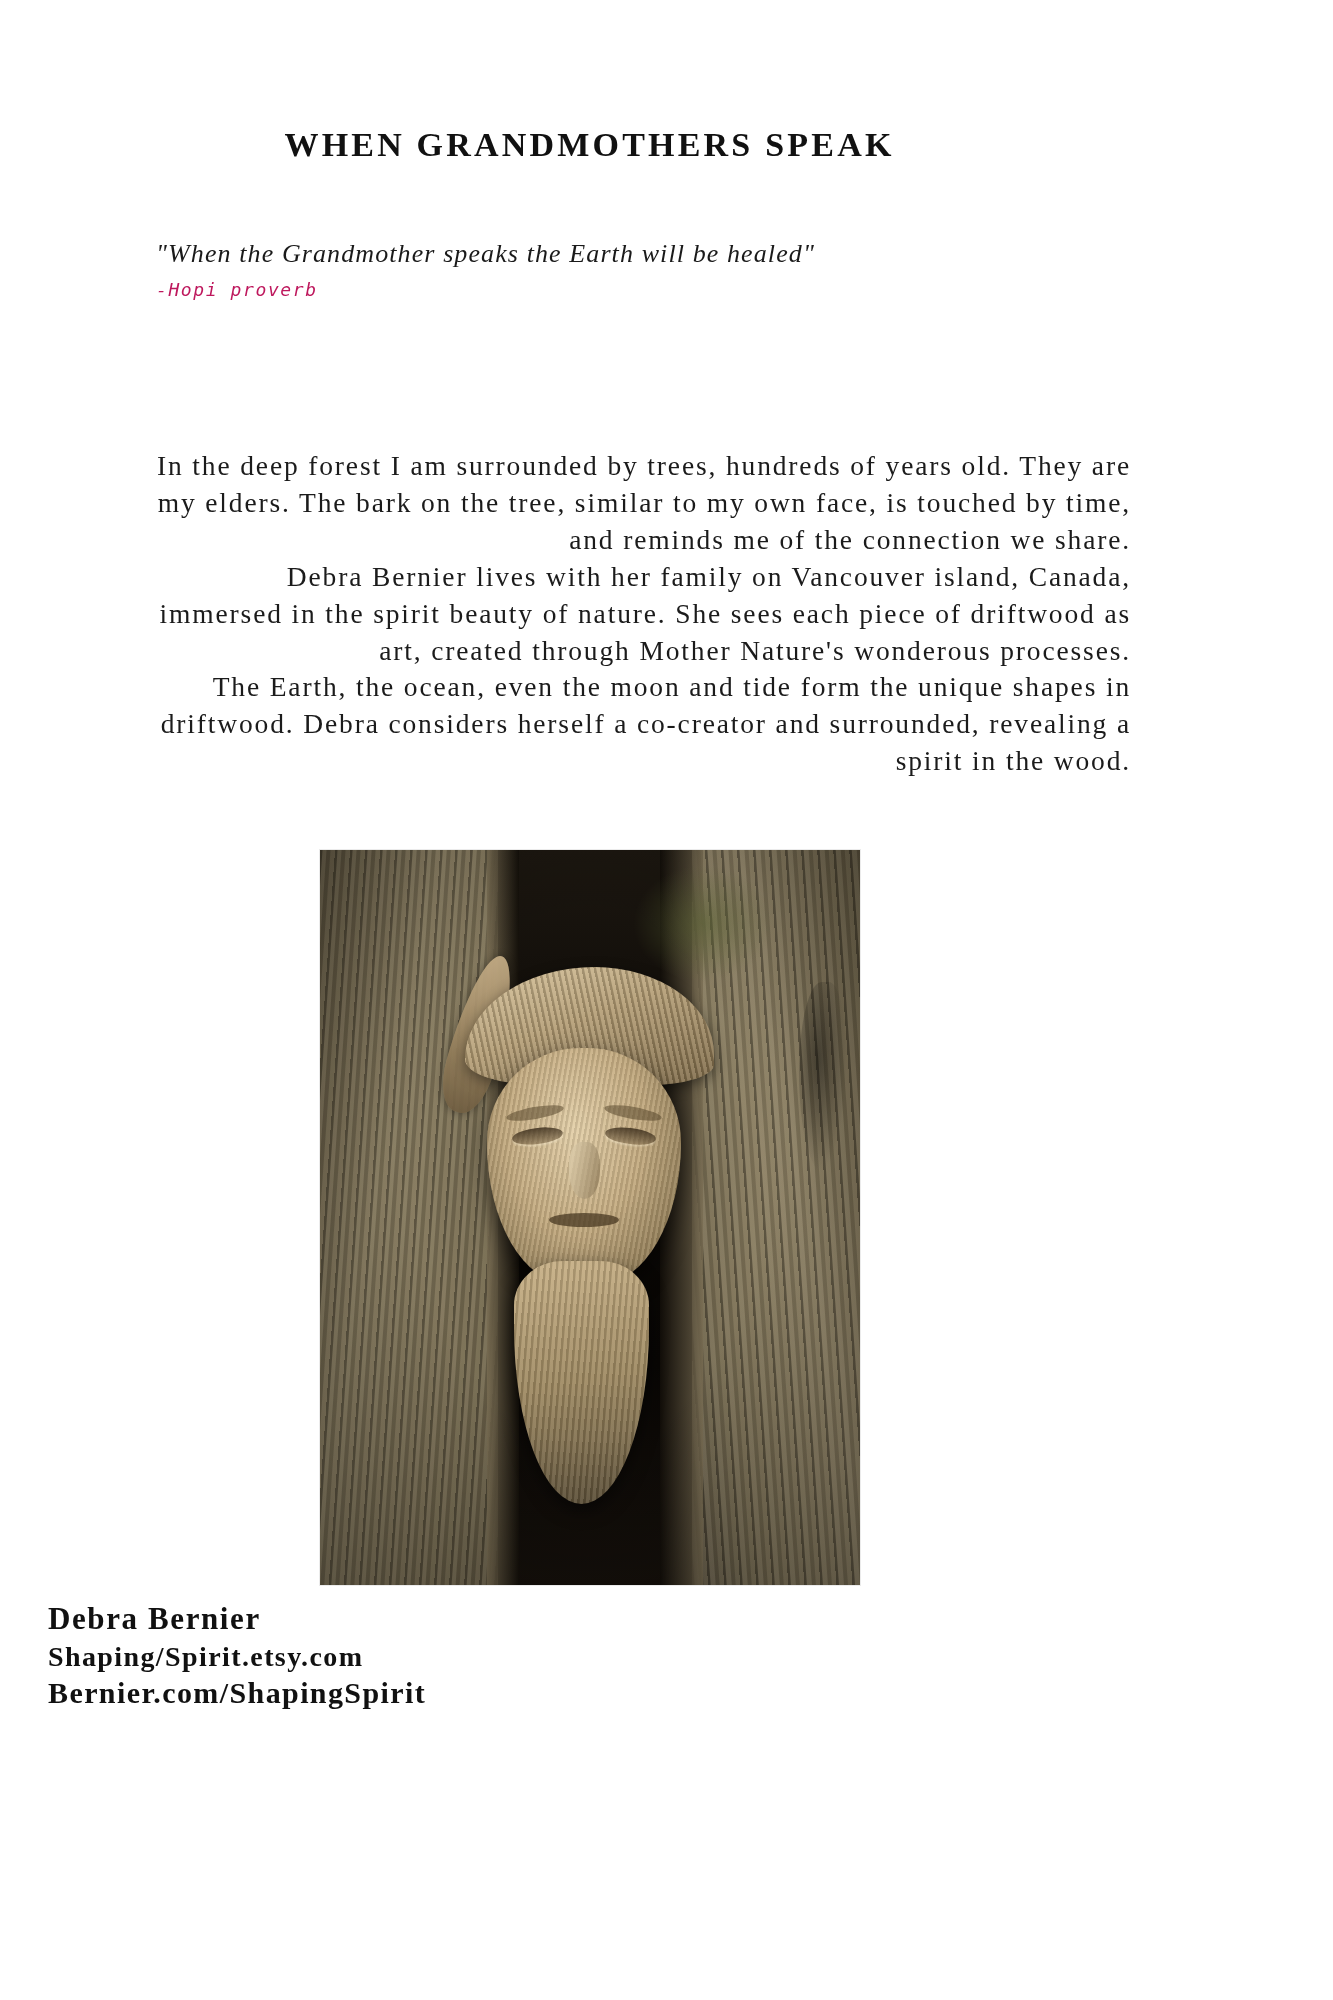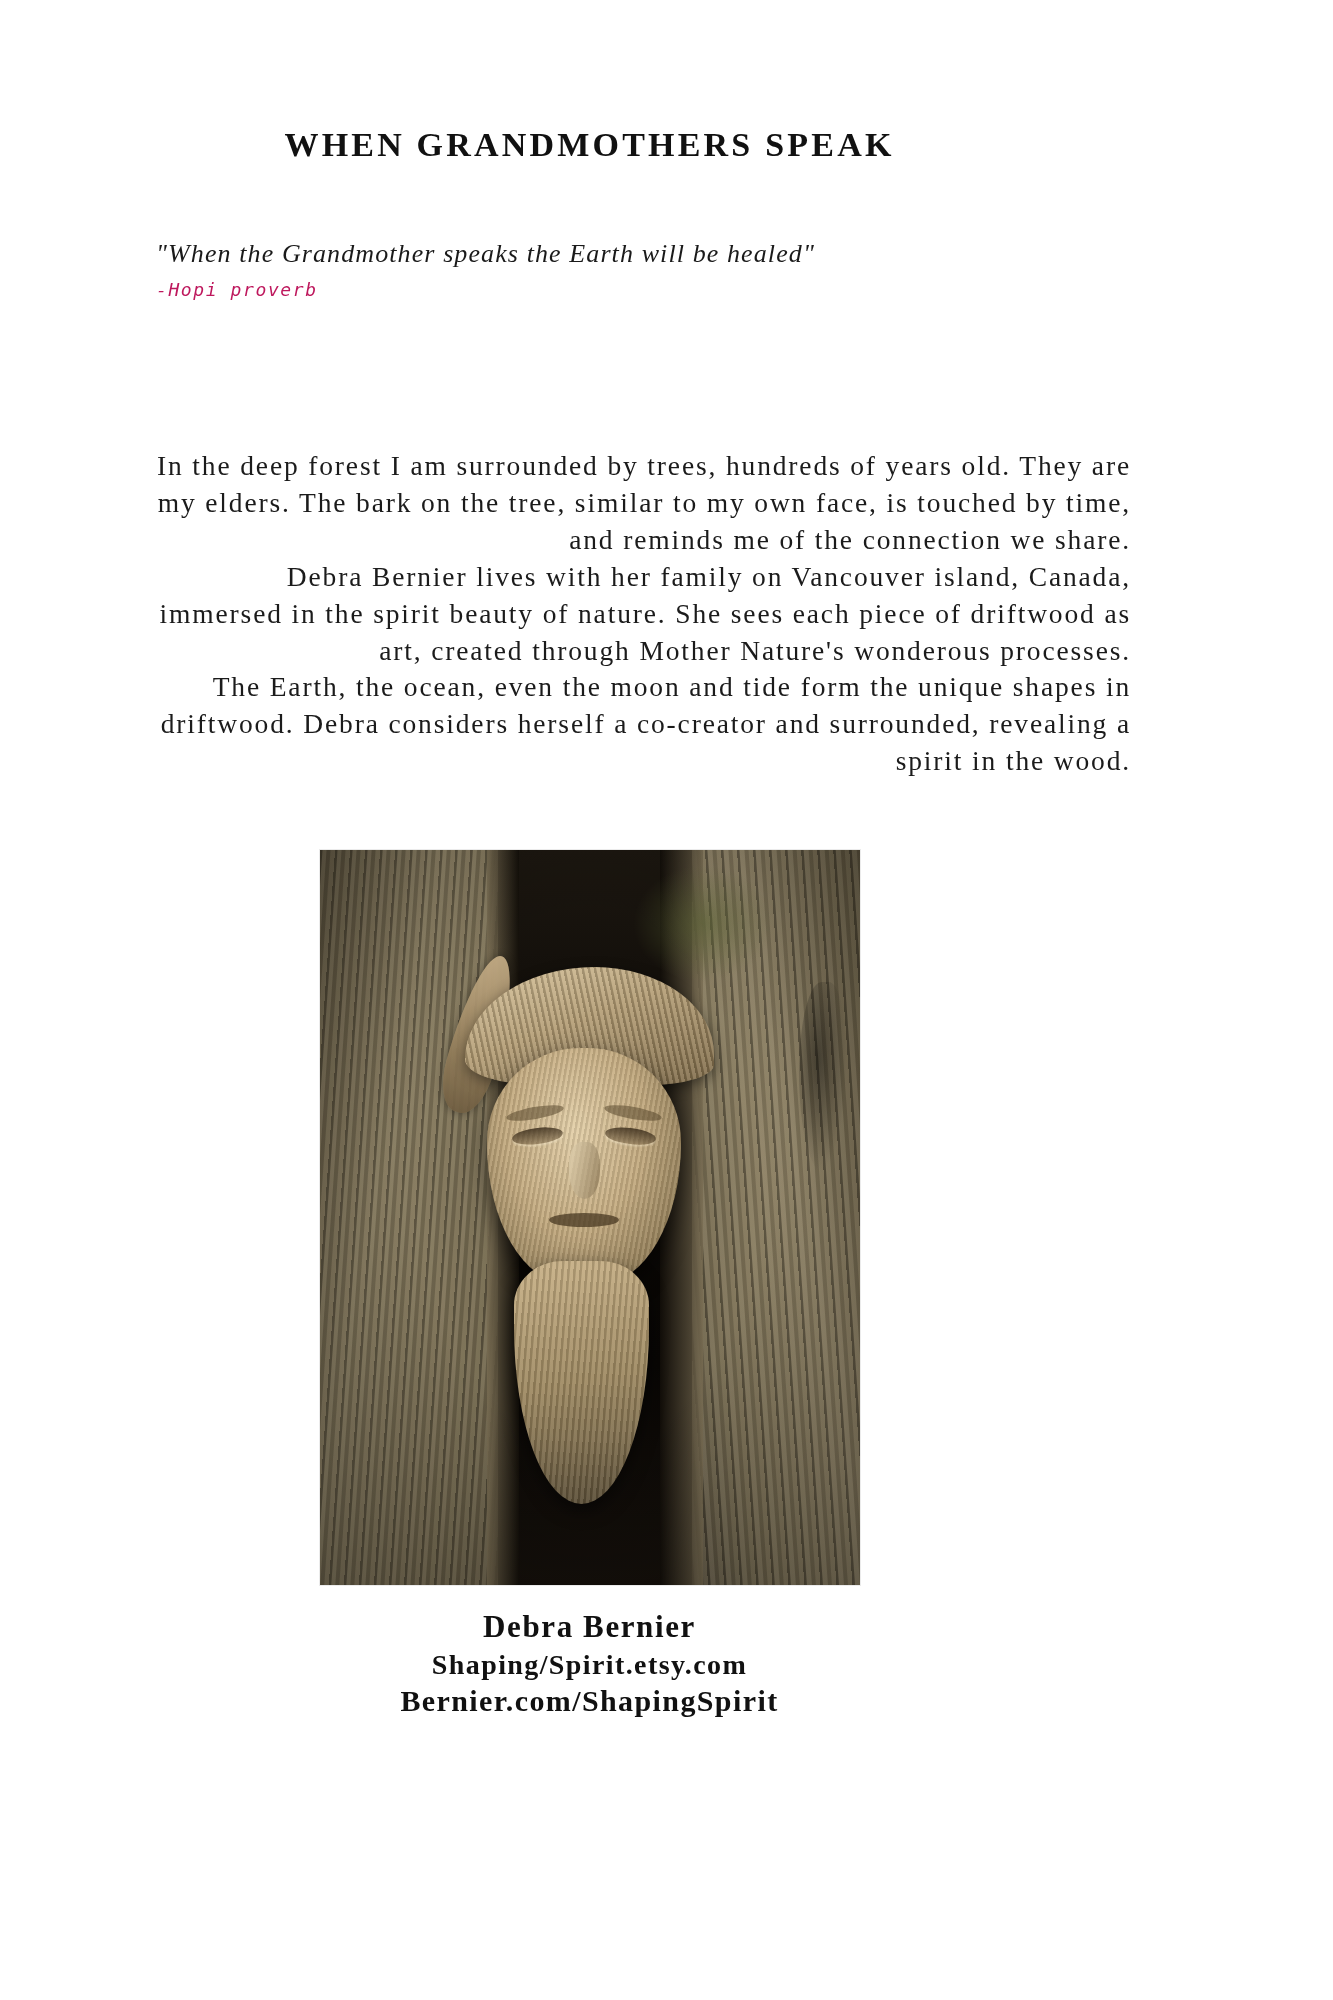--- a/index.html
+++ b/index.html
@@ -258,22 +258,22 @@
     box-shadow: 0 6px 18px rgba(0,0,0,0.55);
   }
   .photo-vignette {
     position: absolute;
     inset: 0;
     background: radial-gradient(ellipse at 50% 45%, rgba(0,0,0,0) 45%, rgba(0,0,0,0.35) 100%);
     pointer-events: none;
   }
 
   .credits {
-    text-align: center;
-    padding-top: 22px;
+    text-align: left;
+    padding-top: 14px;
   }
   .credit-line {
     font-family: "Liberation Serif", serif;
     font-weight: bold;
     letter-spacing: 1.6px;
     color: #111111;
     line-height: 1.28;
   }
   .credit-name { font-size: 31px; }
   .credit-etsy { font-size: 28px; letter-spacing: 1.4px; }

